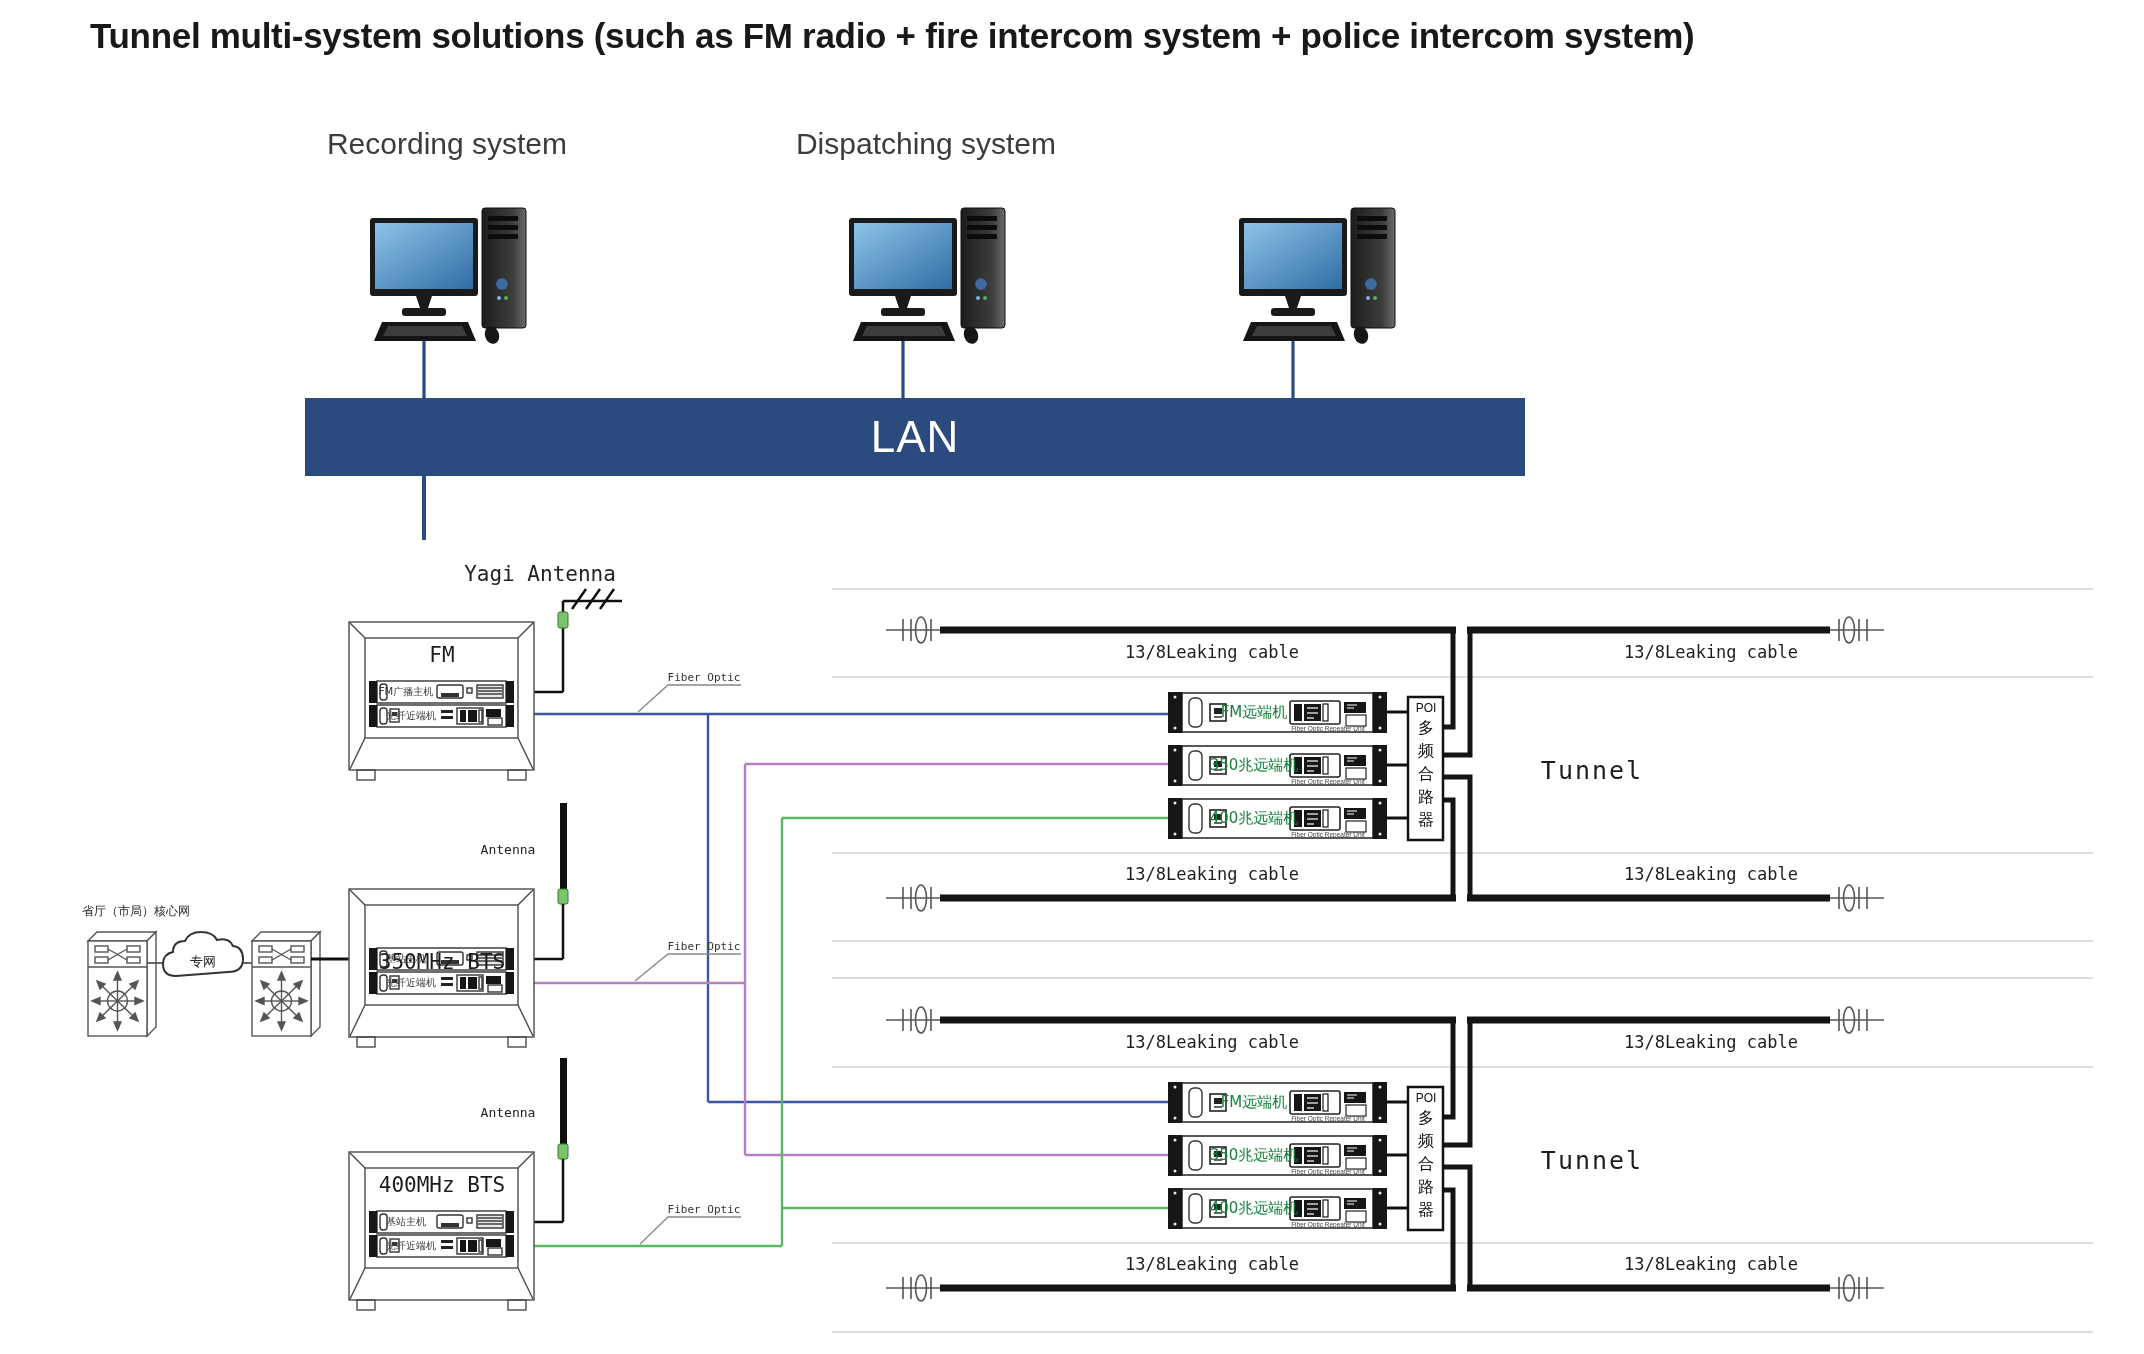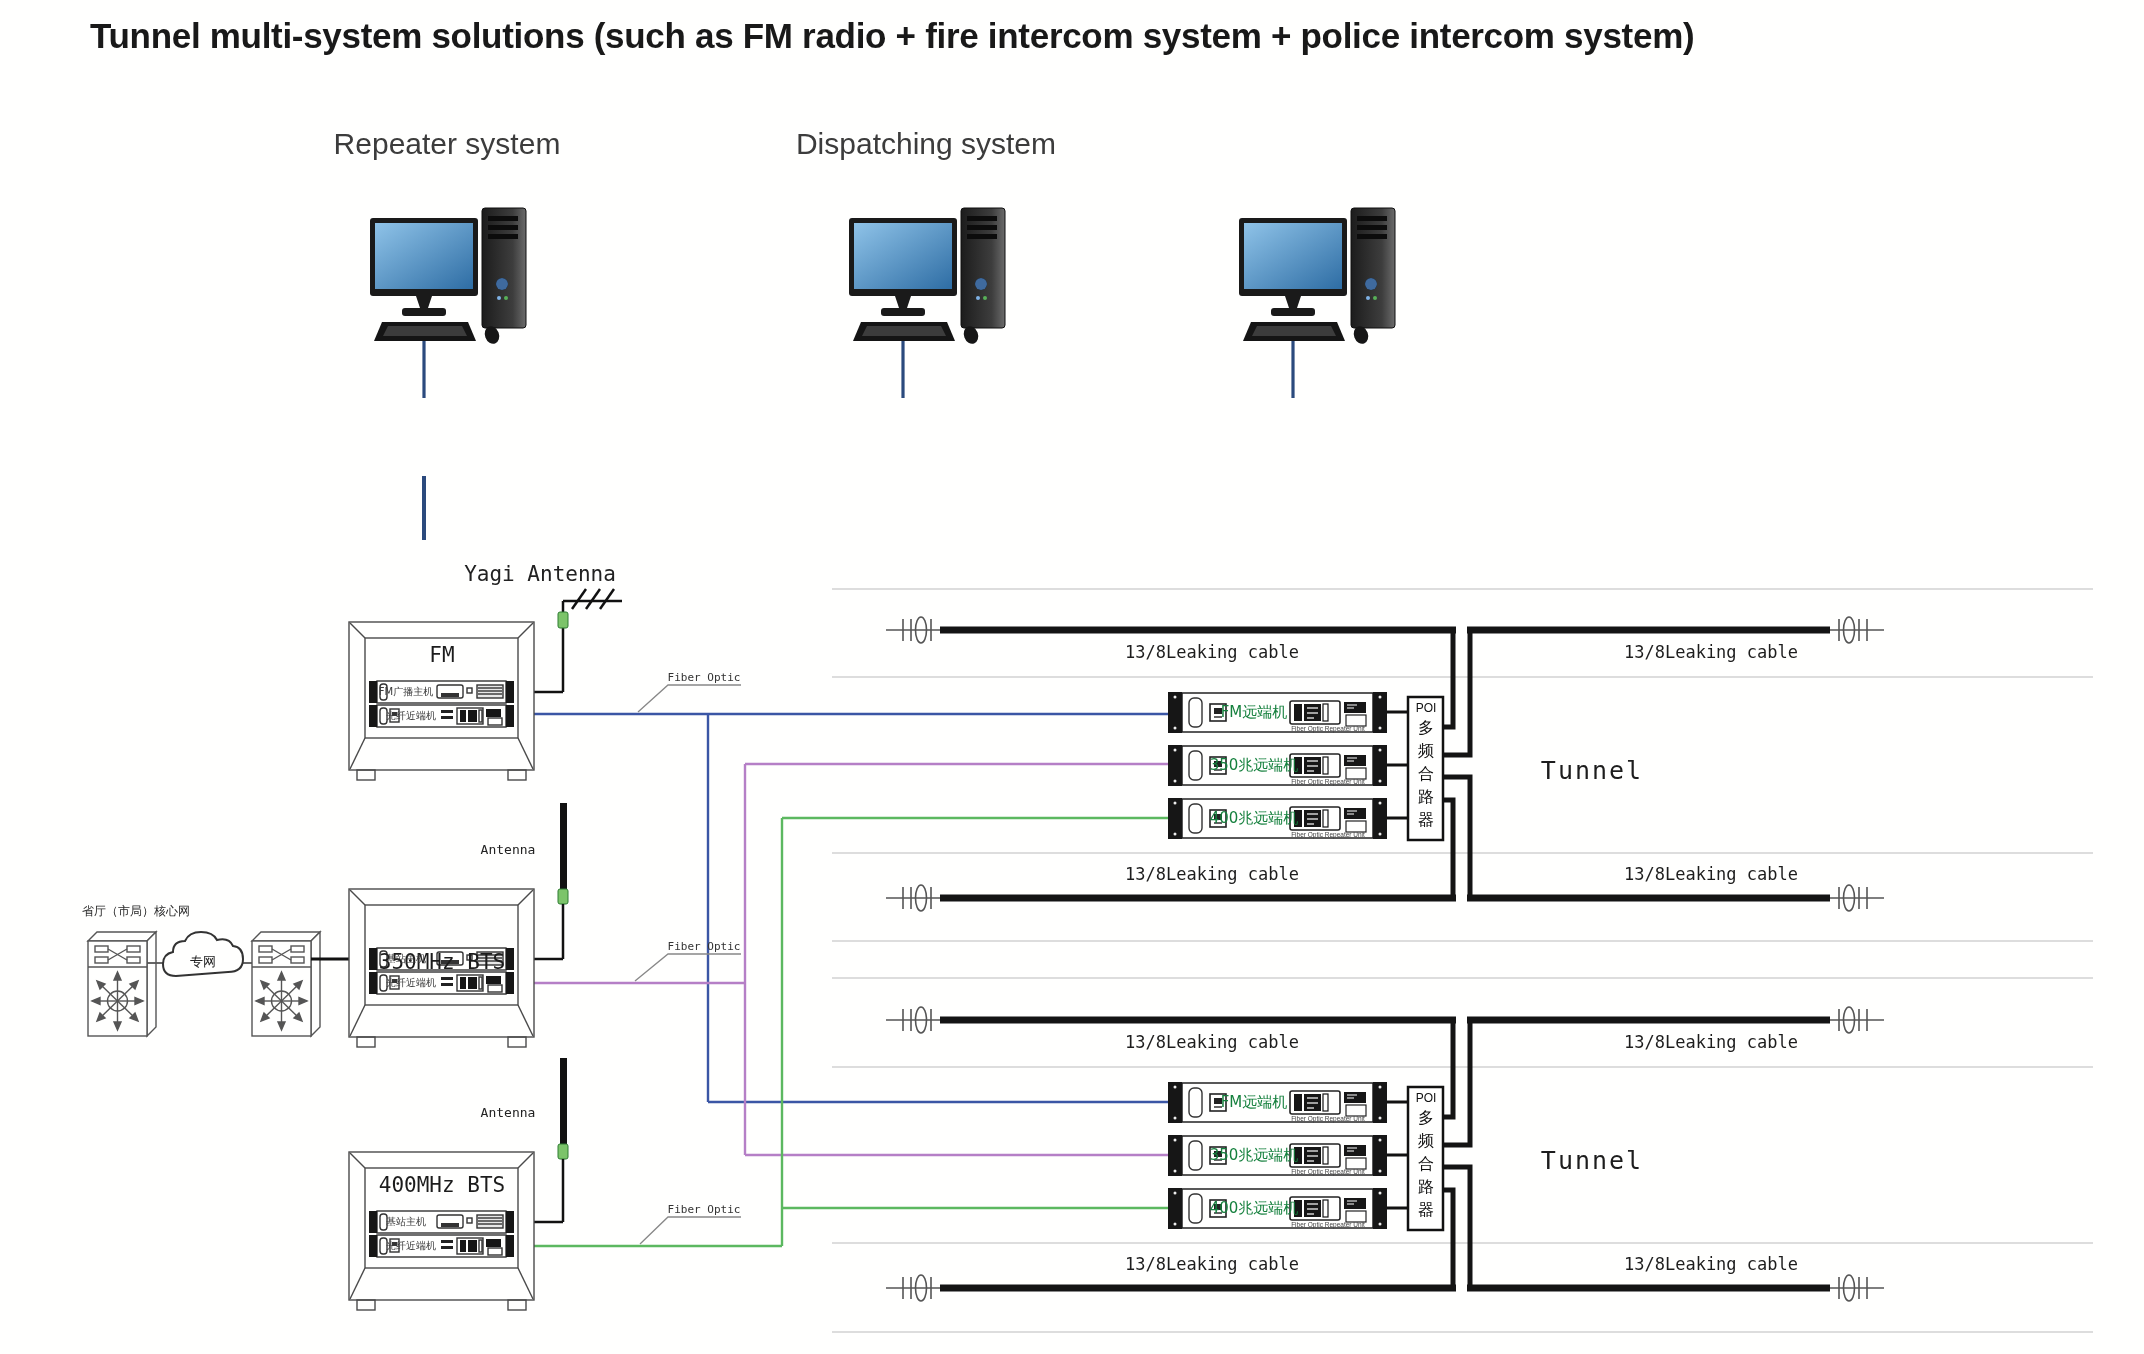--- a/index.html
+++ b/index.html
@@ -304,23 +304,24 @@
     <use href="#runit" x="1168" y="1082"></use>
     <use href="#runit" x="1168" y="1135"></use>
     <use href="#runit" x="1168" y="1188"></use>
 
     <rect x="1408" y="697" width="35" height="143" fill="#fffffe" stroke="#111" stroke-width="2.5"></rect>
     <rect x="1408" y="1087" width="35" height="143" fill="#fffffe" stroke="#111" stroke-width="2.5"></rect>
   </svg>
 
   <div class="title">Tunnel multi-system solutions (such as FM radio + fire intercom system + police intercom system)</div>
 
-  <div class="lbl syslabel" style="left:447px;top:144px">Repeater system</div>
+  <div class="lbl syslabel" style="left:447px;top:144px">Recording system</div>
   <div class="lbl syslabel" style="left:926px;top:144px">Dispatching system</div>
 
+  <div class="lanbar">LAN</div>
 
   <div class="lbl mono" style="left:540px;top:574px;font-size:21px">Yagi Antenna</div>
   <div class="lbl mono" style="left:508px;top:849px;font-size:13px">Antenna</div>
   <div class="lbl mono" style="left:508px;top:1112px;font-size:13px">Antenna</div>
 
   <div class="lbl cjk tiny" style="left:136px;top:911px">省厅（市局）核心网</div>
   <div class="lbl cjk" style="left:203px;top:962px;font-size:13px">专网</div>
 
   <div class="lbl mono rackname" style="left:442px;top:655px">FM</div>
   <div class="lbl mono rackname" style="left:442px;top:962px">350MHz BTS</div>

